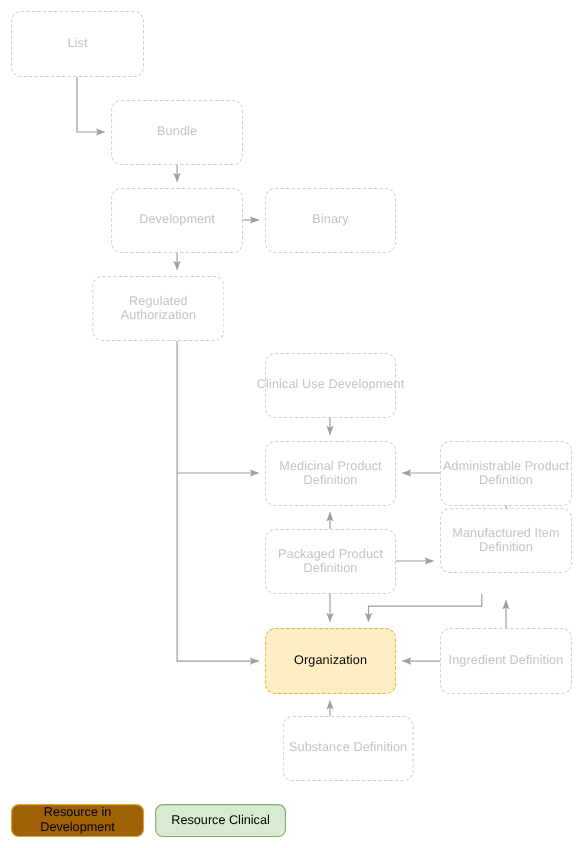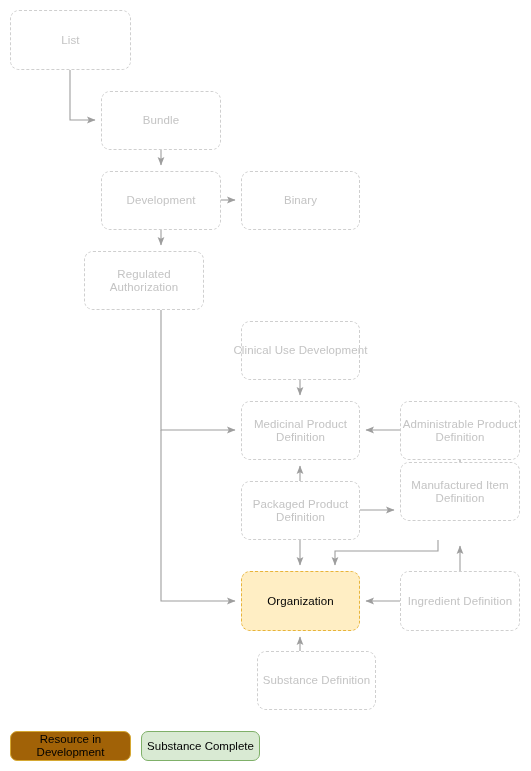--- a/index.html
+++ b/index.html
@@ -147,17 +147,17 @@
       <div class="node" style="left: 241px; top: 651px; width: 119px; height: 59px; margin-left: 16px;">
         <span class="node-label">Substance Definition</span>
       </div>
     </div>
 
   <div id="legend-group">
       <div class="legend-box legend-dev" style="left: 10px; top: 731px; width: 121px; height: 30px;">
         <span>Resource in<br>Development</span>
       </div>
       <div class="legend-box legend-complete" style="left: 141px; top: 731px; width: 119px; height: 30px;">
-        <span>Substance Complete</span>
+        <span>Resource Clinical</span>
       </div>
     </div>
 
 </div>
 
 </body></html>

